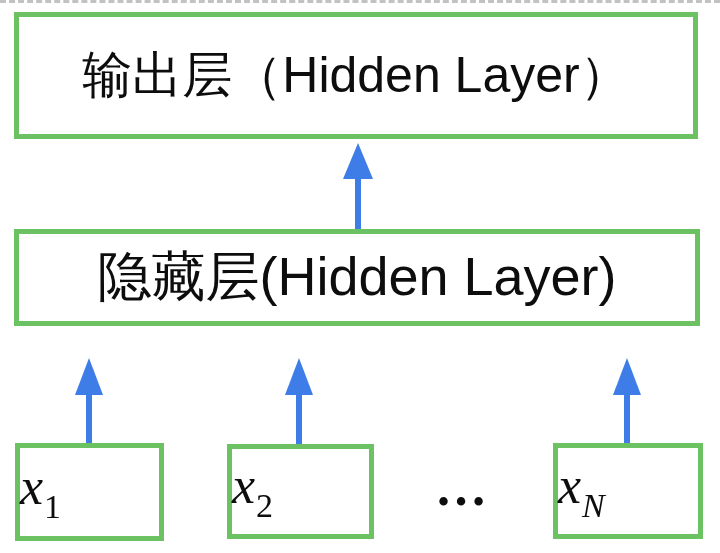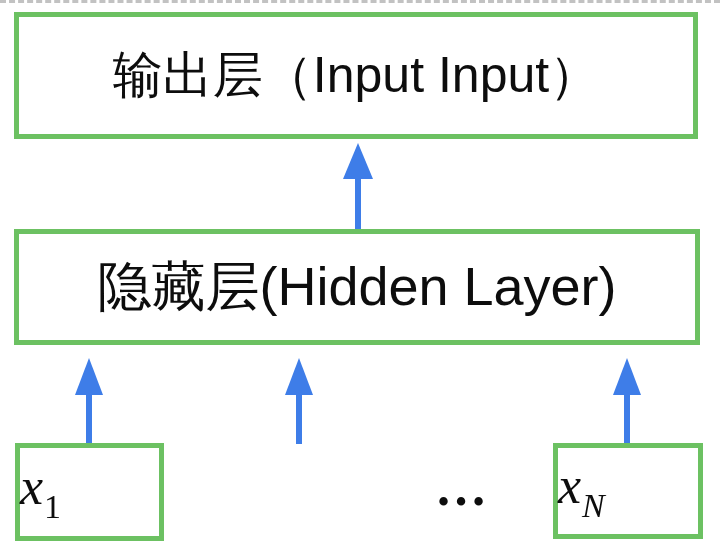--- a/index.html
+++ b/index.html
@@ -40,21 +40,21 @@
     color: var(--text);
     white-space: nowrap;
   }
   .output-box {
     left: 14px; top: 12px;
     width: 684px; height: 127px;
     font-size: 50px;
   }
   .hidden-box {
     left: 14px; top: 229px;
-    width: 686px; height: 116px;
+    width: 686px; height: 97px;
     font-size: 54px;
   }
   .input-node {
     position: absolute;
     border: 5px solid var(--green);
     background: #ffffff;
     display: flex;
     align-items: center;
     justify-content: flex-start;
   }
@@ -92,21 +92,21 @@
   svg.arrow polygon { fill: var(--blue); }
 </style>
 </head>
 <body>
 
 <div class="stage">
 
   <div class="top-dashed-line"></div>
 
   <div class="layer-box output-box">
-    <span>输出层（Input Input）</span>
+    <span>输出层（Hidden Layer）</span>
   </div>
 
   <svg class="arrow" style="left:343px; top:143px;" width="30" height="89" viewBox="0 0 30 89">
     <line x1="15" y1="89" x2="15" y2="30"></line>
     <polygon points="15,0 0,36 30,36"></polygon>
   </svg>
 
   <div class="layer-box hidden-box">
     <span>隐藏层(Hidden Layer)</span>
   </div>
@@ -121,20 +121,23 @@
   </svg>
   <svg class="arrow" style="left:612px; top:358px;" width="30" height="86" viewBox="0 0 30 86">
     <line x1="15" y1="86" x2="15" y2="30"></line>
     <polygon points="15,0 1,37 29,37"></polygon>
   </svg>
 
   <div class="input-node node-1">
     <span class="math"><i class="var">x</i><sub>1</sub></span>
   </div>
 
+  <div class="input-node node-2">
+    <span class="math"><i class="var">x</i><sub>2</sub></span>
+  </div>
 
   <div class="ellipsis">…</div>
 
   <div class="input-node node-n">
     <span class="math"><i class="var">x</i><sub class="it">N</sub></span>
   </div>
 
 </div>
 
 </body></html>

